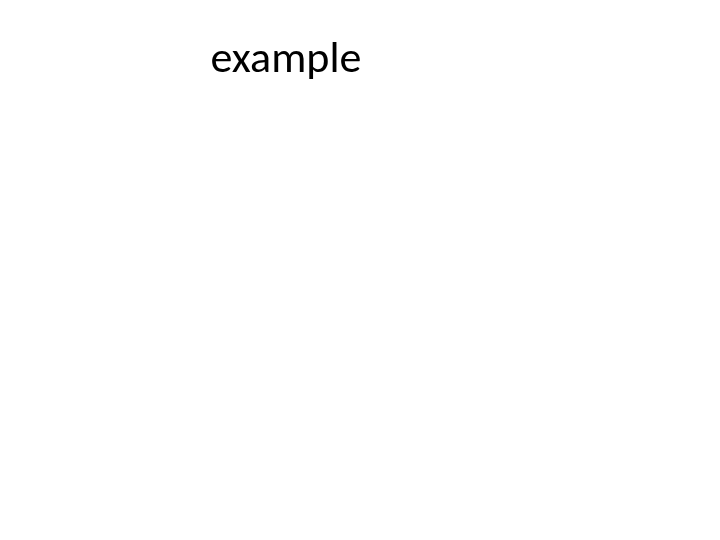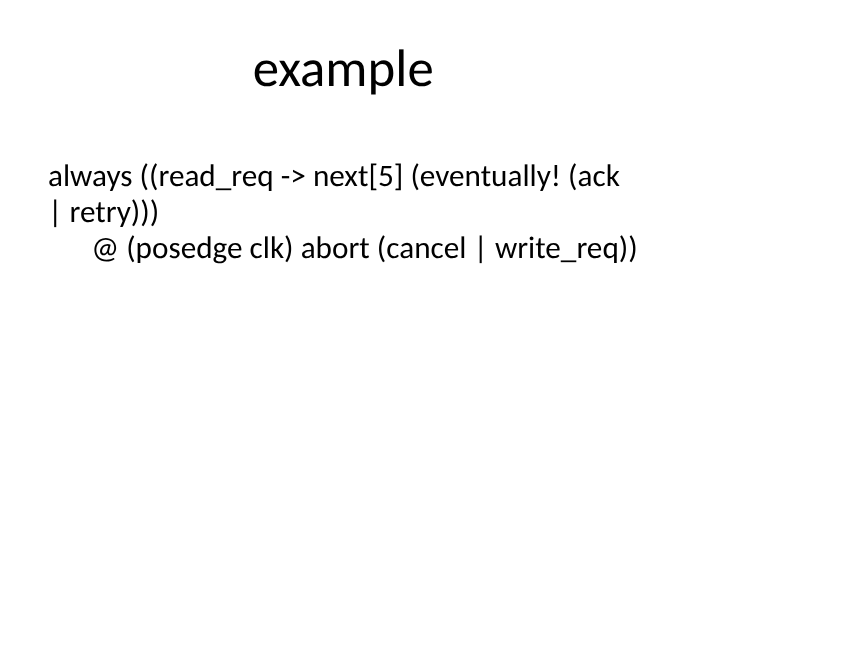--- a/index.html
+++ b/index.html
@@ -34,17 +34,13 @@
     margin-left: 36px;
   }
 </style>
 </head>
 <body>
 
 <div class="slide">
   <div class="title">example</div>
 
 
-  <div class="body-text">
-    <div>always ((read_req -&gt; next[5] (eventually! (ack | retry)))</div>
-    <div class="indent">@ (posedge clk) abort (cancel | write_req))</div>
-  </div>
 </div>
 
 </body></html>

